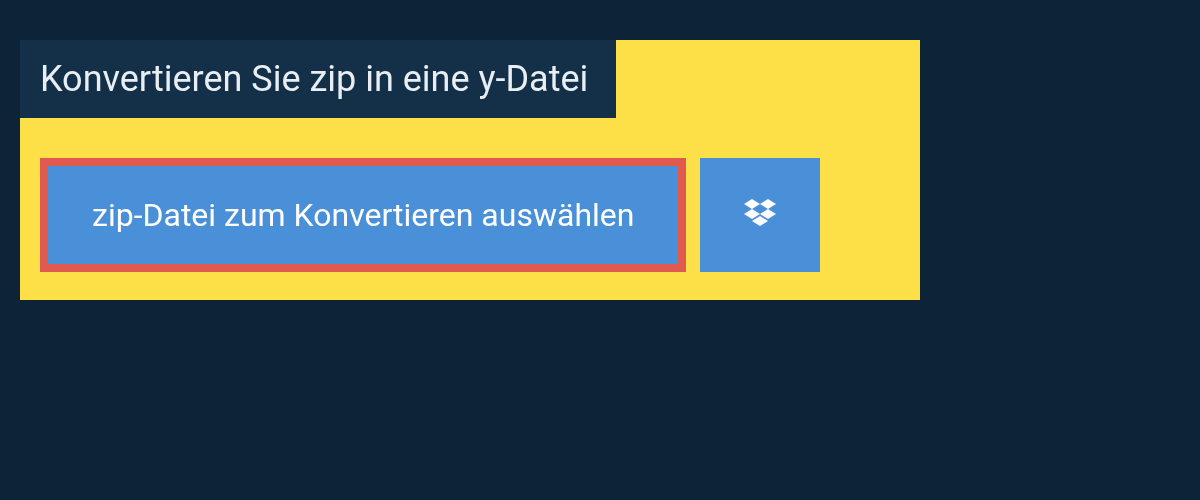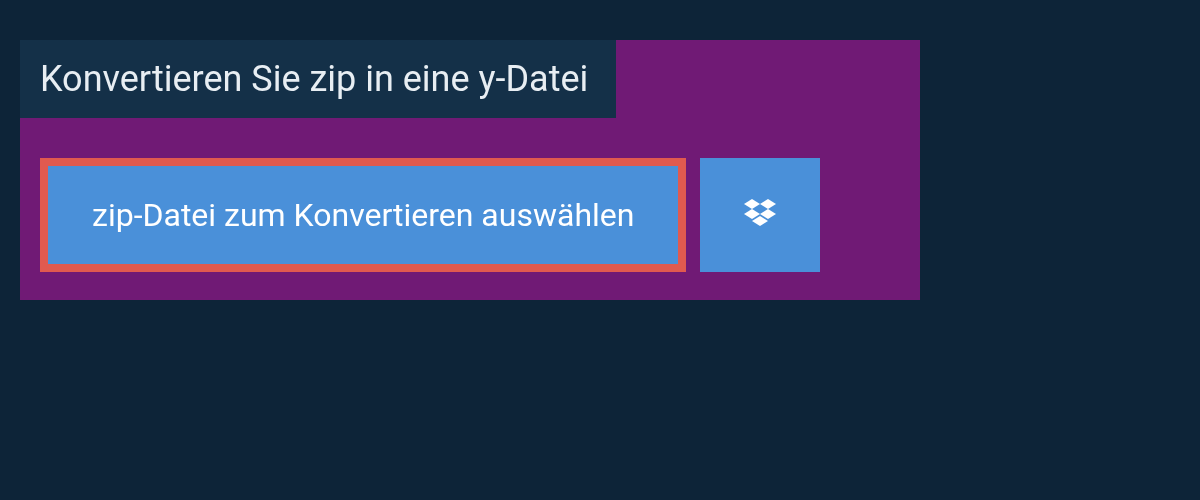--- a/index.html
+++ b/index.html
@@ -8,21 +8,21 @@
       box-sizing: border-box;
     }
     body {
       width: 1200px;
       height: 500px;
       background-color: #0d2438;
       font-family: -apple-system, BlinkMacSystemFont, "Segoe UI", Roboto, Helvetica, Arial, sans-serif;
       overflow: hidden;
     }
     .panel {
-      background-color: #701a75;
+      background-color: #fde047;
       margin-top: 40px;
       margin-left: 20px;
       width: 900px;
       padding-bottom: 28px;
     }
     .title-bar {
       background-color: #143048;
       display: inline-block;
       padding: 18px 28px 18px 20px;
     }

